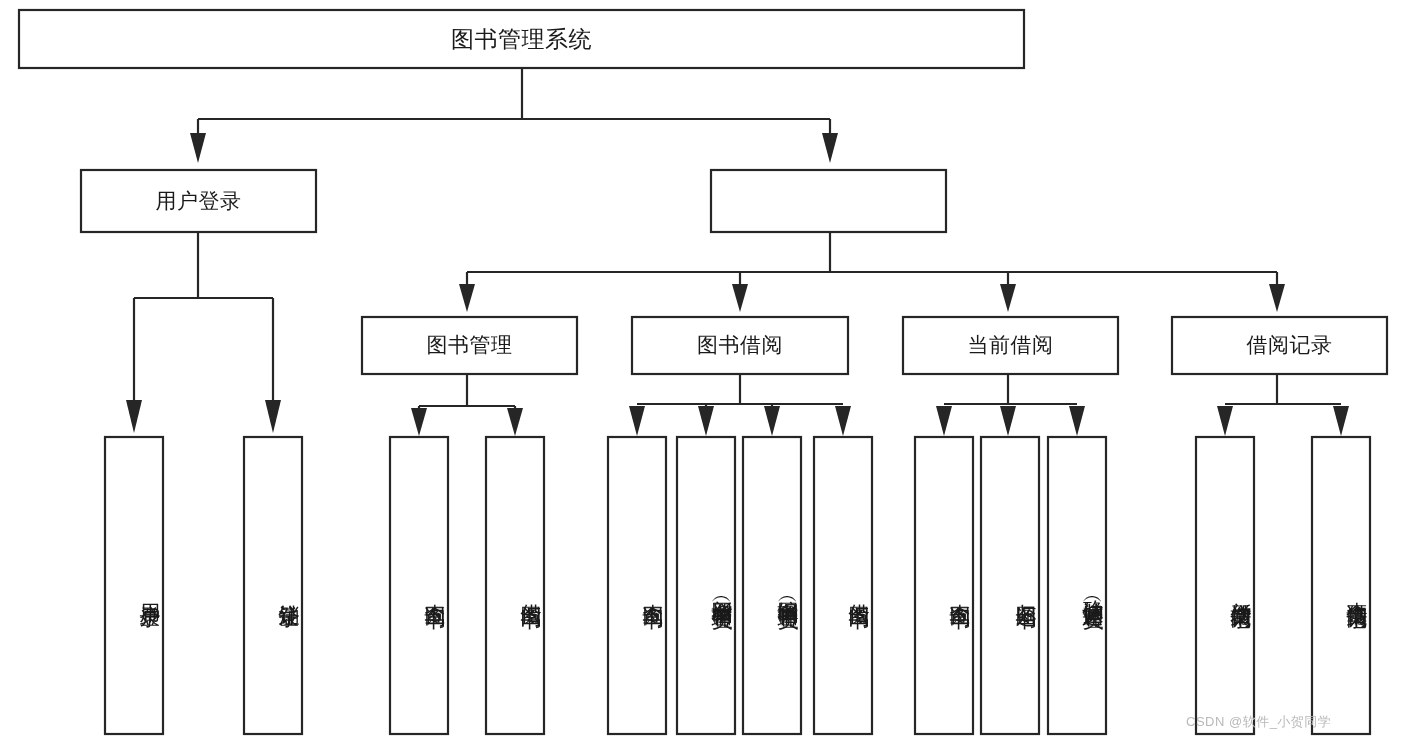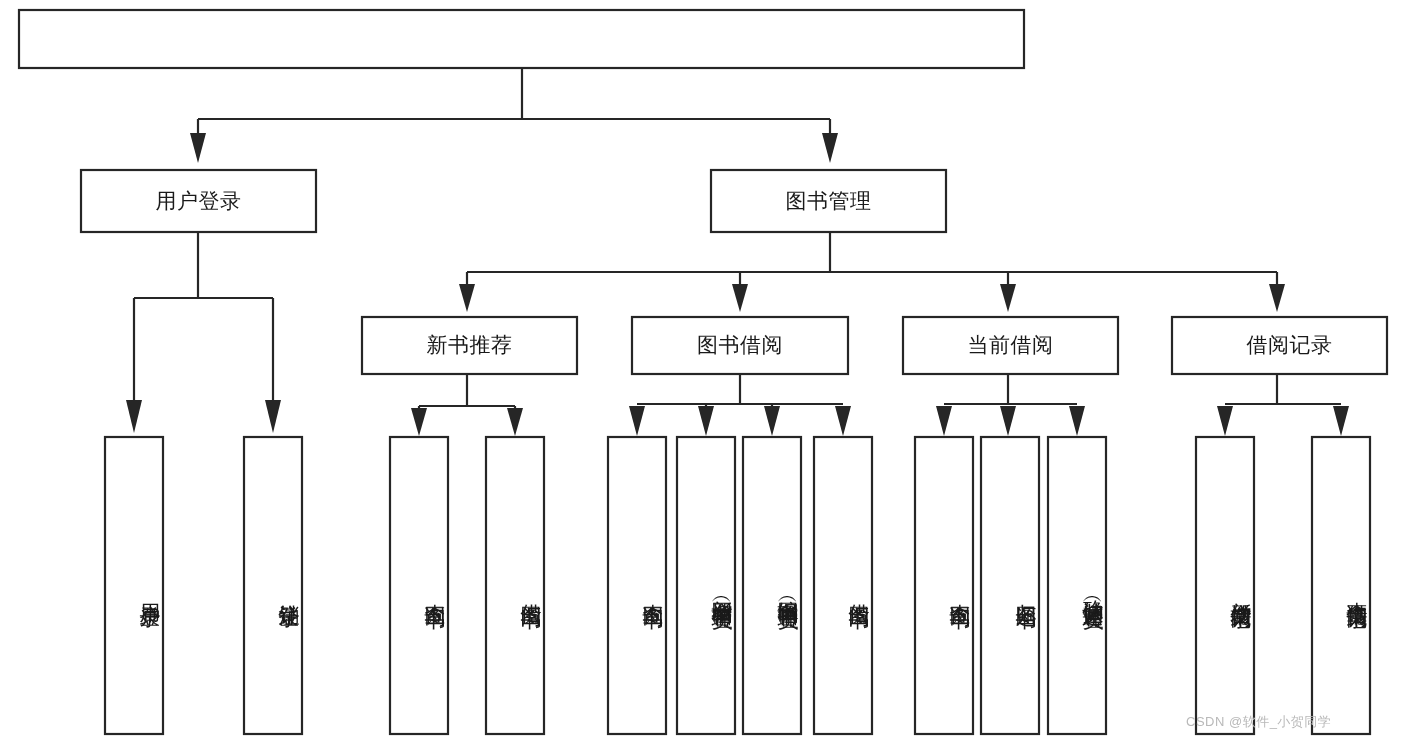--- a/index.html
+++ b/index.html
@@ -165,26 +165,26 @@
 
     <rect class="node-box" x="915" y="437" width="58" height="297"></rect>
     <rect class="node-box" x="981" y="437" width="58" height="297"></rect>
     <rect class="node-box" x="1048" y="437" width="58" height="297"></rect>
 
     <rect class="node-box" x="1196" y="437" width="58" height="297"></rect>
     <rect class="node-box" x="1312" y="437" width="58" height="297"></rect>
 
   </svg>
 
+  <div class="node-label horizontal" style="left:19px; top:10px; width:1005px; height:58px; font-size:23px;">图书管理系统</div>
 
   <div class="node-label horizontal" style="left:81px; top:170px; width:235px; height:62px;">用户登录</div>
 
-  <div class="node-label horizontal" style="left:711px; top:170px; width:235px; height:62px;">图书管理</div>
-
-  <div class="node-label horizontal" style="left:362px; top:317px; width:215px; height:57px;">新书推荐</div>
+
+  <div class="node-label horizontal" style="left:362px; top:317px; width:215px; height:57px;">图书管理</div>
 
   <div class="node-label horizontal" style="left:632px; top:317px; width:216px; height:57px;text-align:center;">图书借阅</div>
 
   <div class="node-label horizontal" style="left:903px; top:317px; width:215px; height:57px;">当前借阅</div>
 
   <div class="node-label horizontal" style="left:1172px; top:317px; width:235px; height:57px;">借阅记录</div>
 
   <div class="node-label vertical" style="left:105px; top:488px; width:58px; height:200px;">用户登录</div>
 
   <div class="node-label vertical" style="left:244px; top:488px; width:58px; height:200px;">注销登录</div>

